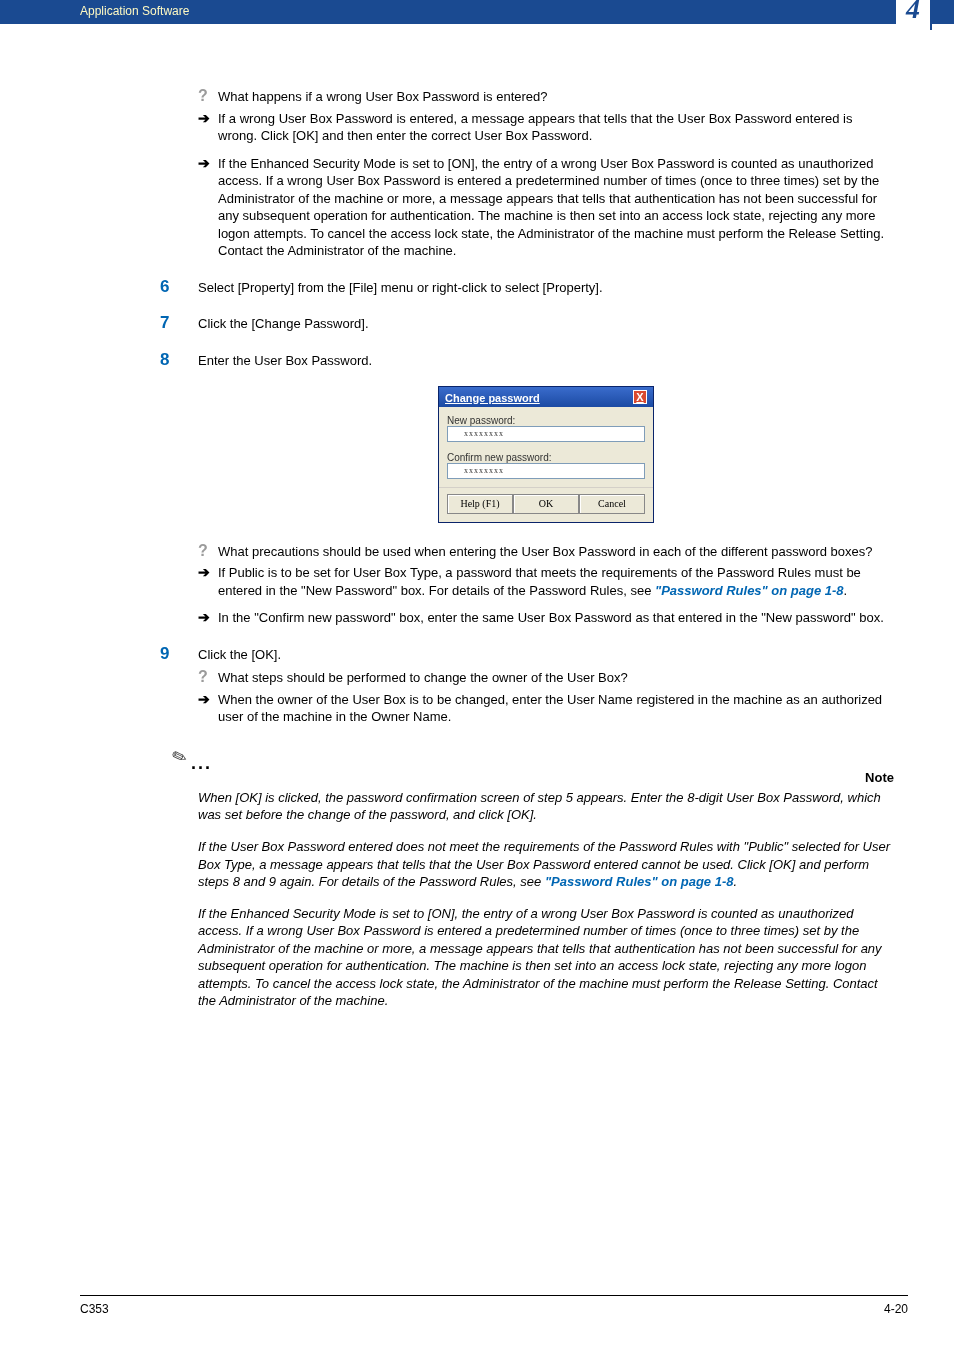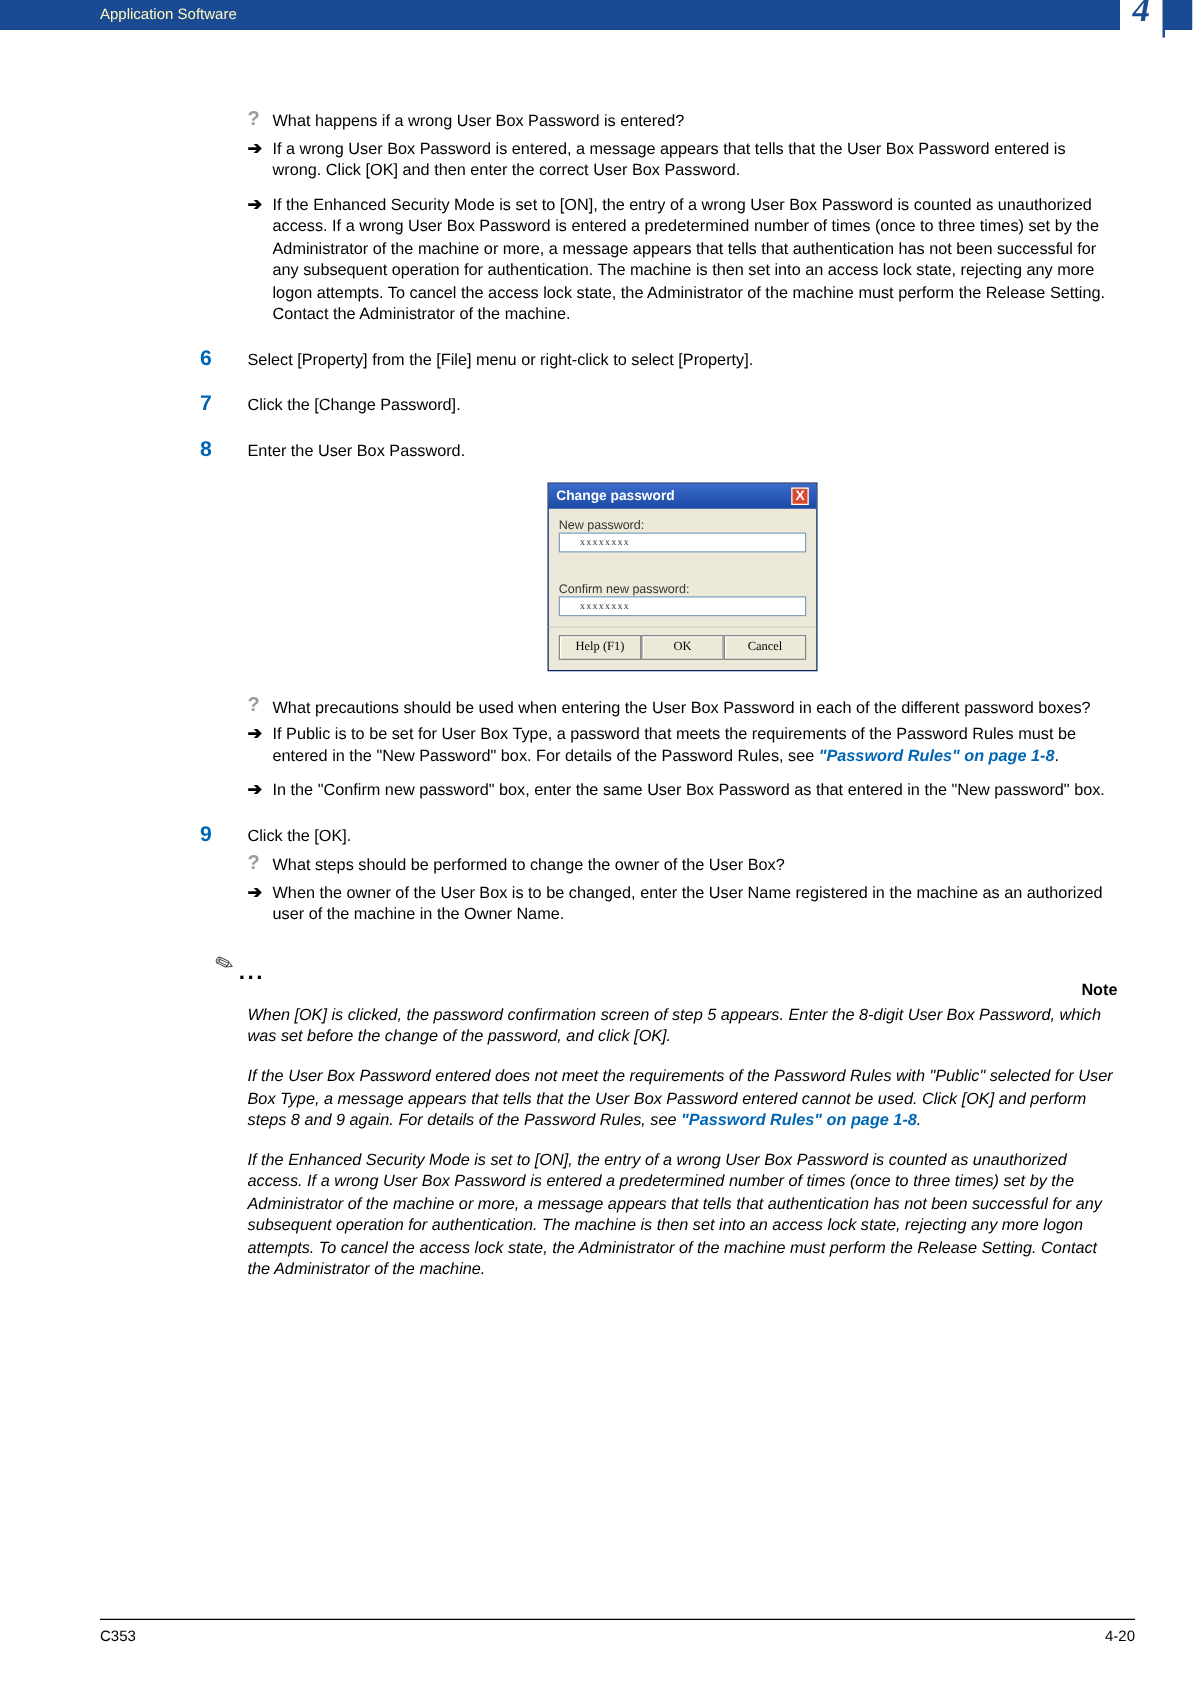--- a/index.html
+++ b/index.html
@@ -94,21 +94,22 @@
     font-family: Tahoma, Arial, sans-serif;
   }
   .dialog-title {
     background: linear-gradient(#3a6ccc,#1b4aa3);
     color: #fff;
     font-weight: bold;
     padding: 3px 6px;
     font-size: 11px;
     display:flex;
     justify-content: space-between;
-    align-items: center;
+    align-items: flex-end;
+    text-decoration: underline;
   }
   .close-x {
     background: #d94a2f;
     border: 1px solid #fff;
     color: #fff;
     width: 14px;
     height: 14px;
     font-size: 11px;
     line-height: 12px;
     text-align: center;
@@ -186,21 +187,21 @@
 
   <div class="dialog-fig">
     <div class="dialog">
       <div class="dialog-title">
         <span>Change password</span>
         <span class="close-x">X</span>
       </div>
       <div class="dialog-body">
         <div class="dlabel">New password:</div>
         <input class="dinput" type="text" value="xxxxxxxx" style="">
-        <div class="dlabel" style="margin-top:24px">Confirm new password:</div>
+        <div class="dlabel" style="margin-top:10px">Confirm new password:</div>
         <input class="dinput" type="text" value="xxxxxxxx" style="">
       </div>
       <div class="dbtnrow">
         <div class="dbtn">Help (F1)</div>
         <div class="dbtn">OK</div>
         <div class="dbtn">Cancel</div>
       </div>
     </div>
   </div>
 

